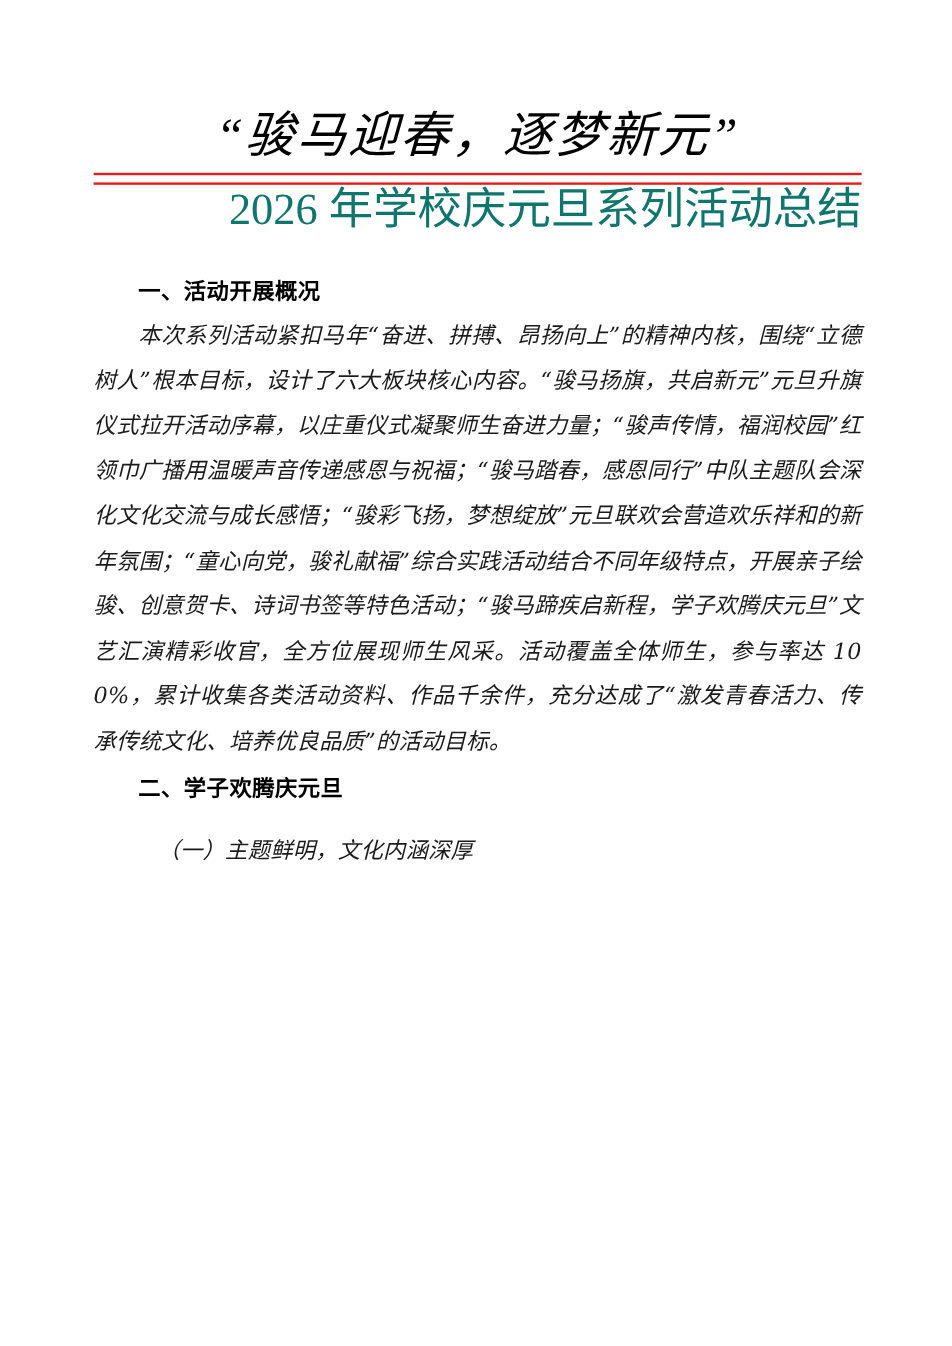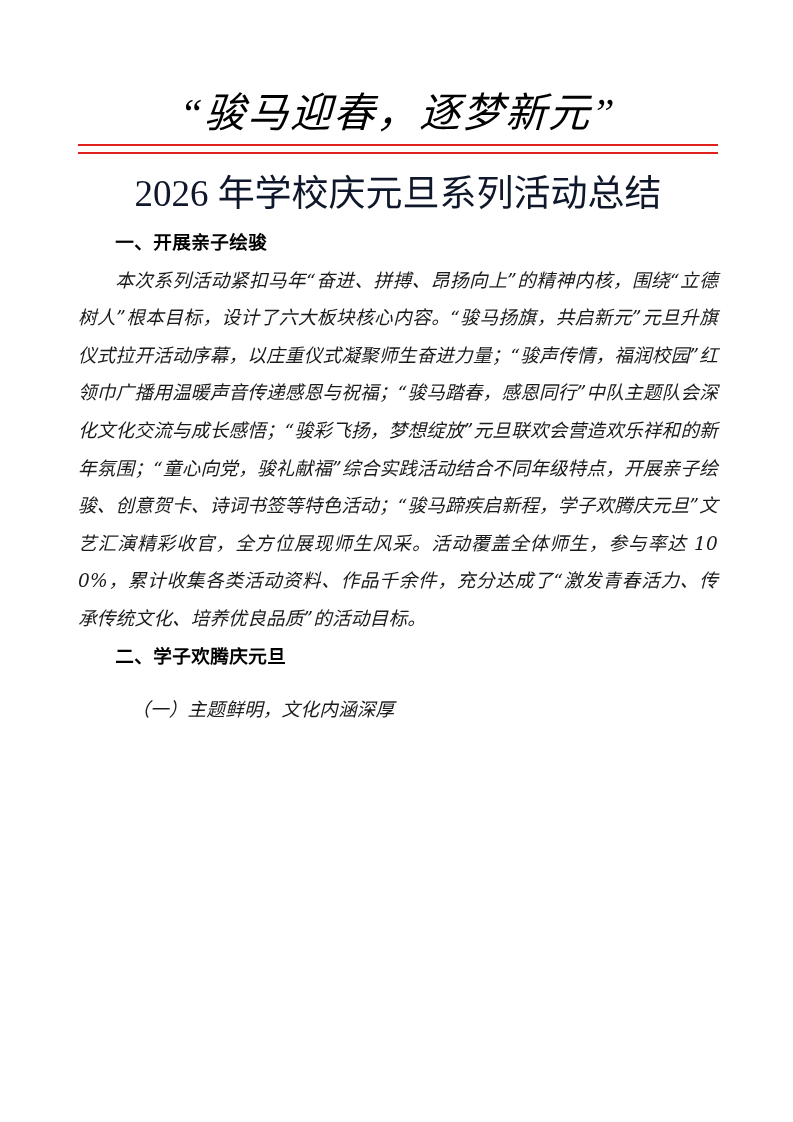--- a/index.html
+++ b/index.html
@@ -48,26 +48,26 @@
     border-top: 2px solid #E0211B;
     border-bottom: 2px solid #E0211B;
     background: #ffffff;
     width: 100%;
   }
 
   .doc-subtitle {
     font-family: "Liberation Serif", "DejaVu Serif", serif;
     font-size: 37px;
     line-height: 1.18;
-    text-align: center;
-    color: #0f172a;
+    text-align: right;
+    color: #0f766e;
     font-weight: 400;
     letter-spacing: 0px;
     white-space: nowrap;
-    margin-top: 18px;
+    margin-top: 0;
   }
 
   
   .body-area {
     position: absolute;
     left: 78px;
     top: 224px;
     width: 640px;
   }
 
@@ -116,21 +116,21 @@
     <div class="doc-title">“骏马迎春，逐梦新元”</div>
 
     <div class="red-rule" style="border-top-color: rgb(224, 33, 27); border-bottom-color: rgb(224, 33, 27);"></div>
 
     <div class="doc-subtitle">2026 年学校庆元旦系列活动总结</div>
   </div>
 
   <div class="body-area">
 
 
-    <h2 class="heading">一、开展亲子绘骏</h2>
+    <h2 class="heading">一、活动开展概况</h2>
 
     <p class="para">本次系列活动紧扣马年“奋进、拼搏、昂扬向上”的精神内核，围绕“立德树人”根本目标，设计了六大板块核心内容。“骏马扬旗，共启新元”元旦升旗仪式拉开活动序幕，以庄重仪式凝聚师生奋进力量；“骏声传情，福润校园”红领巾广播用温暖声音传递感恩与祝福；“骏马踏春，感恩同行”中队主题队会深化文化交流与成长感悟；“骏彩飞扬，梦想绽放”元旦联欢会营造欢乐祥和的新年氛围；“童心向党，骏礼献福”综合实践活动结合不同年级特点，开展亲子绘骏、创意贺卡、诗词书签等特色活动；“骏马蹄疾启新程，学子欢腾庆元旦”文艺汇演精彩收官，全方位展现师生风采。活动覆盖全体师生，参与率达 100%，累计收集各类活动资料、作品千余件，充分达成了“激发青春活力、传承传统文化、培养优良品质”的活动目标。</p>
 
     <h2 class="heading">二、学子欢腾庆元旦</h2>
 
     <p class="subheading">（一）主题鲜明，文化内涵深厚</p>
 
   </div>
 
 </div>

